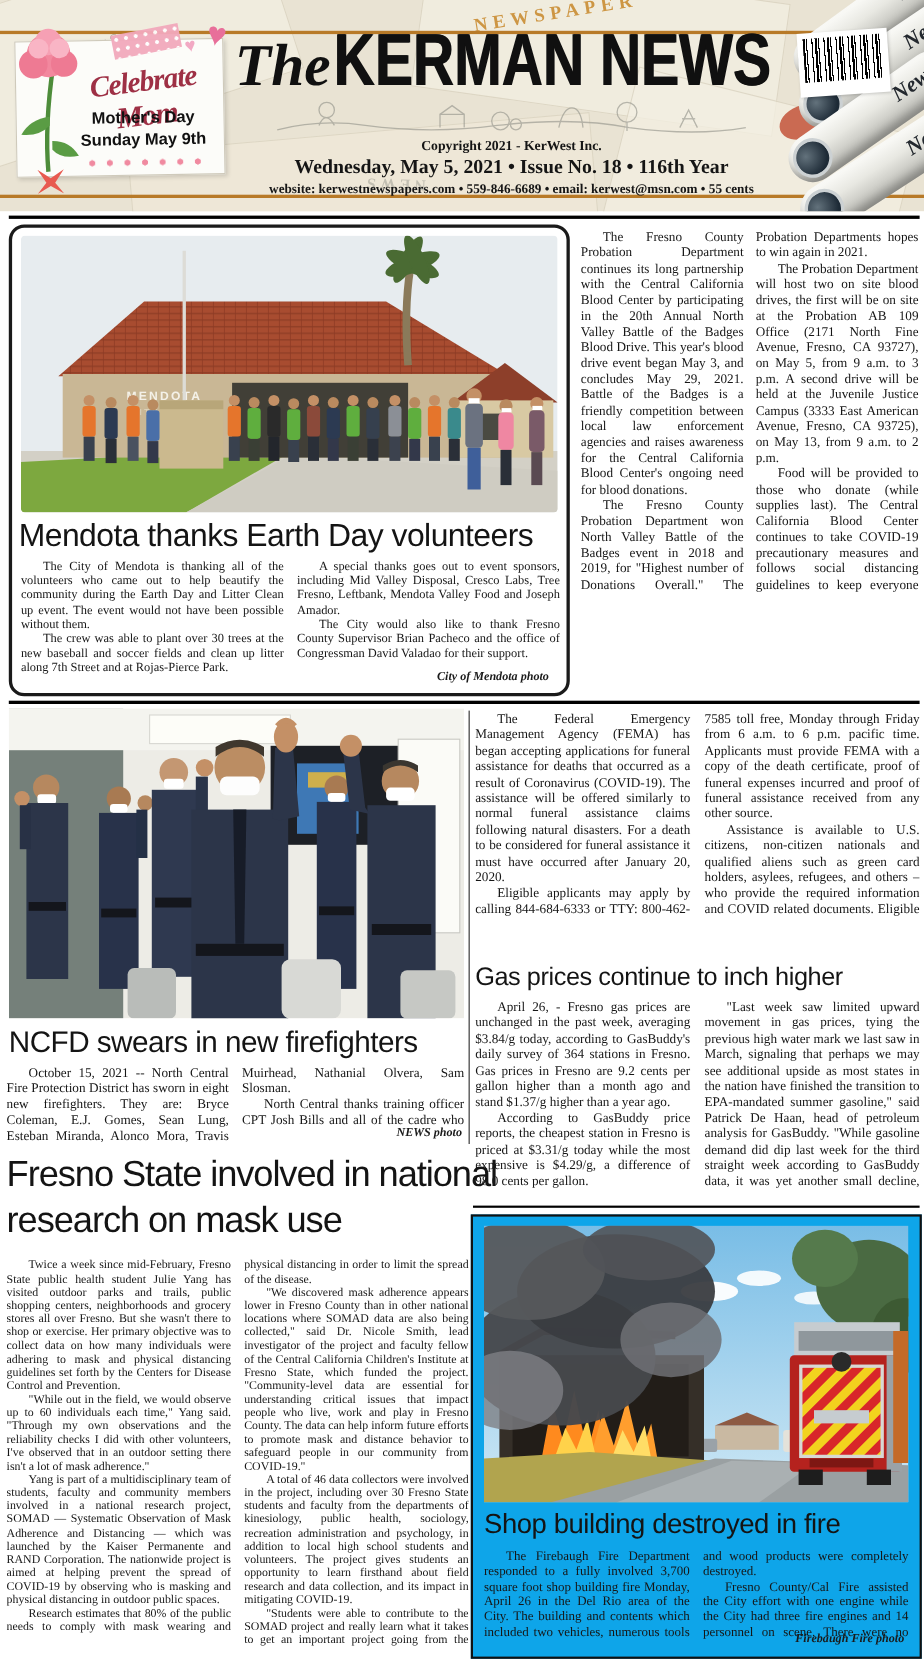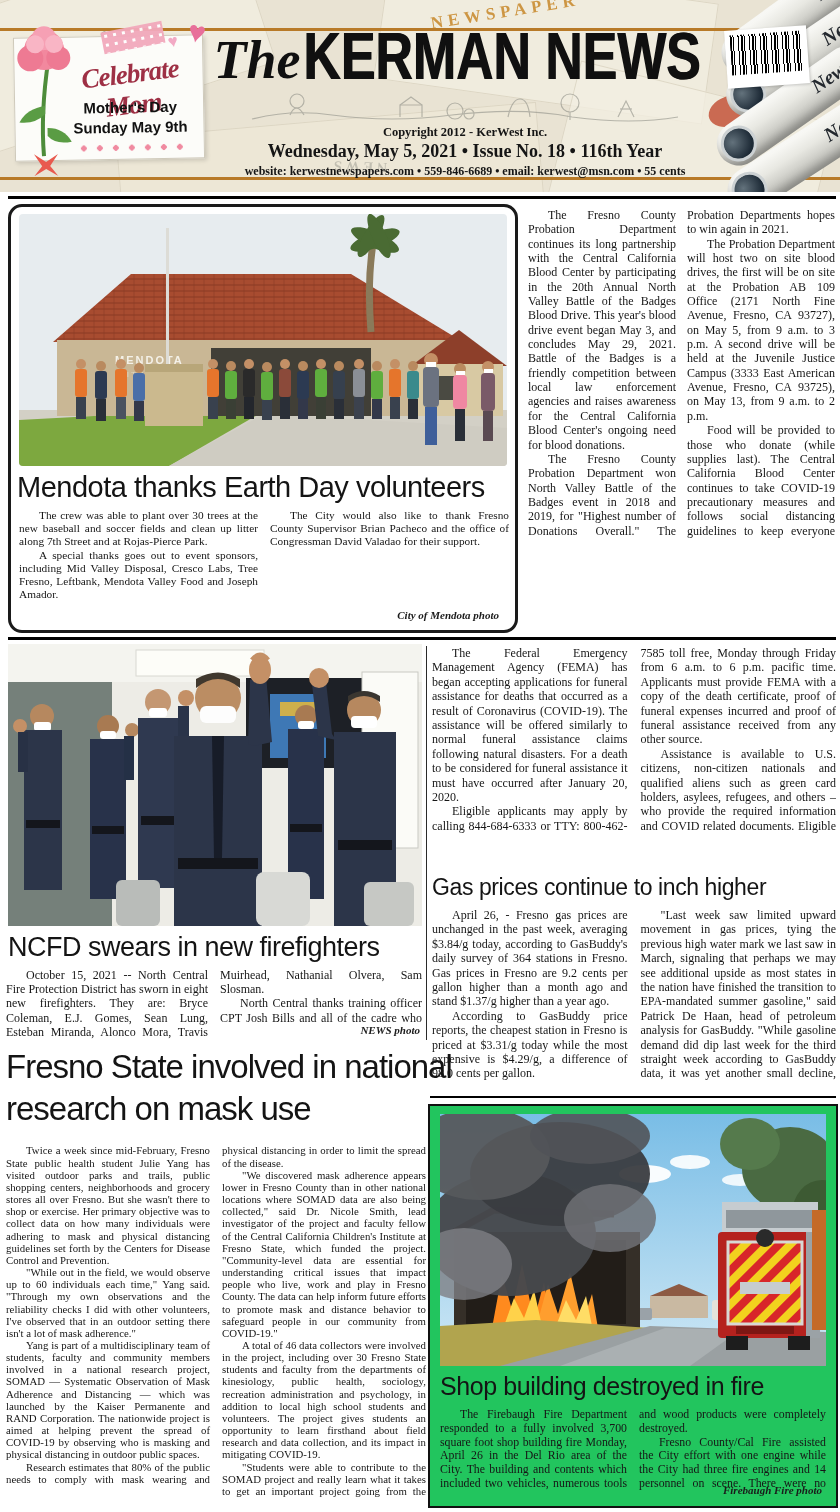--- a/index.html
+++ b/index.html
@@ -109,21 +109,21 @@
   .gas{position:absolute;left:432px;top:874px;width:404px;}
   .gas h1{font-size:23px;letter-spacing:-.4px;white-space:nowrap;}
   .gas .abody{margin-top:7px;height:180px;column-count:2;column-gap:13px;font-size:12px;line-height:14.4px;}
 
   
   .fresno{position:absolute;left:6px;top:1046px;width:420px;}
   .fresno h1{font-size:33px;line-height:1.28;letter-spacing:-1px;white-space:nowrap;}
   .fresno .abody{margin-top:14px;height:360px;column-count:2;column-gap:12px;font-size:10.8px;line-height:12.15px;}
 
   .fire-box{position:absolute;left:428px;top:1104px;width:410px;height:404px;box-sizing:border-box;
-            border:2.5px solid #111;background:#22c55e;}
+            border:2.5px solid #111;background:#0ea5e9;}
   .fire-photo{position:absolute;left:10px;top:8px;width:386px;height:252px;overflow:hidden;}
   .fire-h{position:absolute;left:10px;top:266px;width:390px;font-size:25px;letter-spacing:-.4px;white-space:nowrap;}
   .fire-body{position:absolute;left:10px;top:302px;width:386px;height:88px;
              column-count:2;column-gap:12px;font-size:11.8px;line-height:13.8px;}
   .fire-credit{right:14px;bottom:10px;}
 </style>
 </head>
 <body>
 
 <div class="page">
@@ -175,21 +175,21 @@
             <path d="M150 22 l11 -8 l11 8"></path>
           <circle cx="205" cy="28" r="8"></circle>
             <circle cx="219" cy="31" r="5"></circle>
           <path d="M258 34 q4 -18 12 -18 q8 0 10 18"></path>
           <circle cx="320" cy="20" r="9"></circle>
             <path d="M320 29 v8"></path>
           <path d="M368 34 l8 -16 l8 16"></path>
             <path d="M370 26 h12"></path>
         </g>
       </svg>
-      <div class="np-copy">Copyright 2012 - KerWest Inc.</div>
+      <div class="np-copy">Copyright 2021 - KerWest Inc.</div>
       <div class="np-date">Wednesday, May 5, 2021 • Issue No. 18 • 116th Year</div>
       <div class="np-contact">website: kerwestnewspapers.com • 559-846-6689 • email: kerwest@msn.com • 55 cents</div>
     </div>
 
     <div class="roll r1">
         <span class="roll-label">News</span>
       </div>
     <div class="roll r2">
         <span class="roll-label">News</span>
       </div>
@@ -340,20 +340,21 @@
               <circle cx="7" cy="5" r="6" fill="#c49066"></circle>
               <rect x="3" y="7" width="9" height="4" fill="#fff"></rect>
               <rect x="0" y="11" width="14" height="38" rx="4" fill="#7a5a68"></rect>
               <rect x="2" y="49" width="10" height="30" fill="#5a4a52"></rect>
             </g>
         </g>
       </svg>
     </div>
     <h2 class="mendota-h">Mendota thanks Earth Day volunteers</h2>
     <div class="mendota-body abody">
+      <p>The City of Mendota is thanking all of the volunteers who came out to help beautify the community during the Earth Day and Litter Clean up event. The event would not have been possible without them.</p>
       <p>The crew was able to plant over 30 trees at the new baseball and soccer fields and clean up litter along 7th Street and at Rojas-Pierce Park.</p>
       <p>A special thanks goes out to event sponsors, including Mid Valley Disposal, Cresco Labs, Tree Fresno, Leftbank, Mendota Valley Food and Joseph Amador.</p>
       <p>The City would also like to thank Fresno County Supervisor Brian Pacheco and the office of Congressman David Valadao for their support.</p>
     </div>
     <div class="credit mendota-credit">City of Mendota photo</div>
   </div>
 
   <article class="badges">
     <div class="abody">
       <p>The Fresno County Probation Department continues its long partnership with the Central California Blood Center by participating in the 20th Annual North Valley Battle of the Badges Blood Drive. This year's blood drive event began May 3, and concludes May 29, 2021. Battle of the Badges is a friendly competition between local law enforcement agencies and raises awareness for the Central California Blood Center's ongoing need for blood donations.</p>

